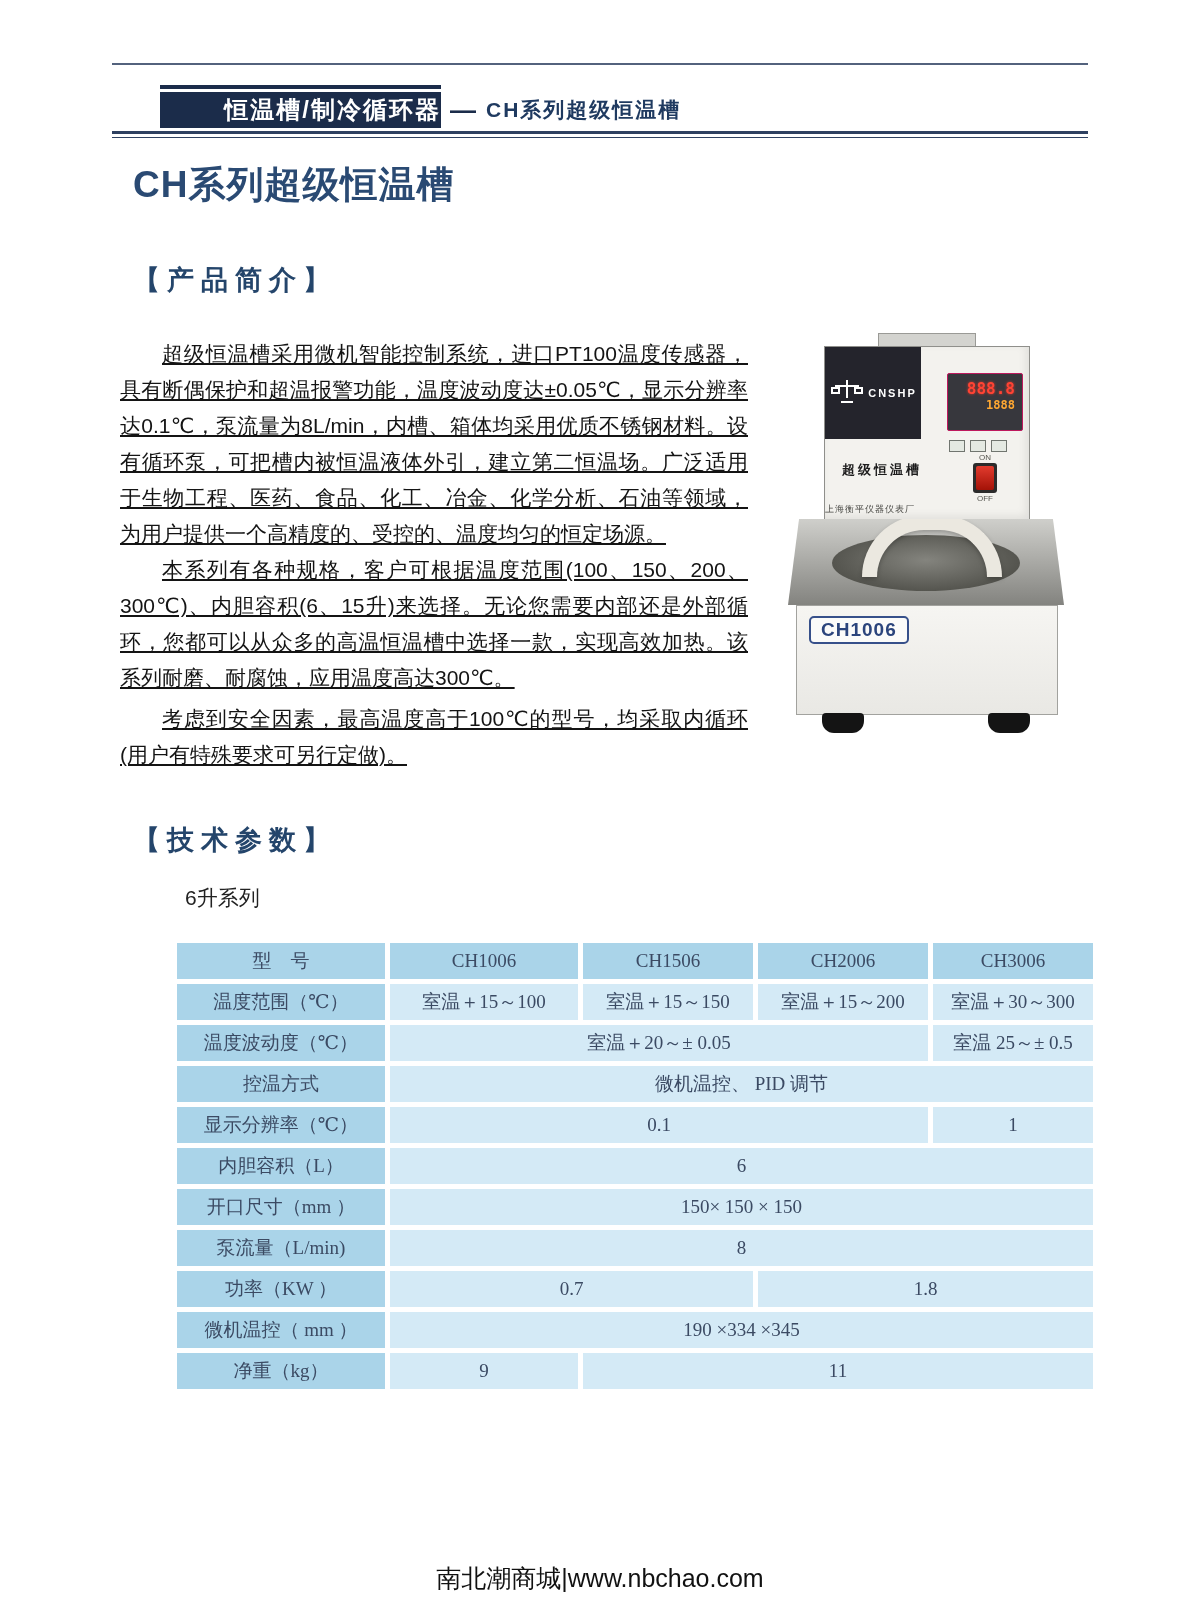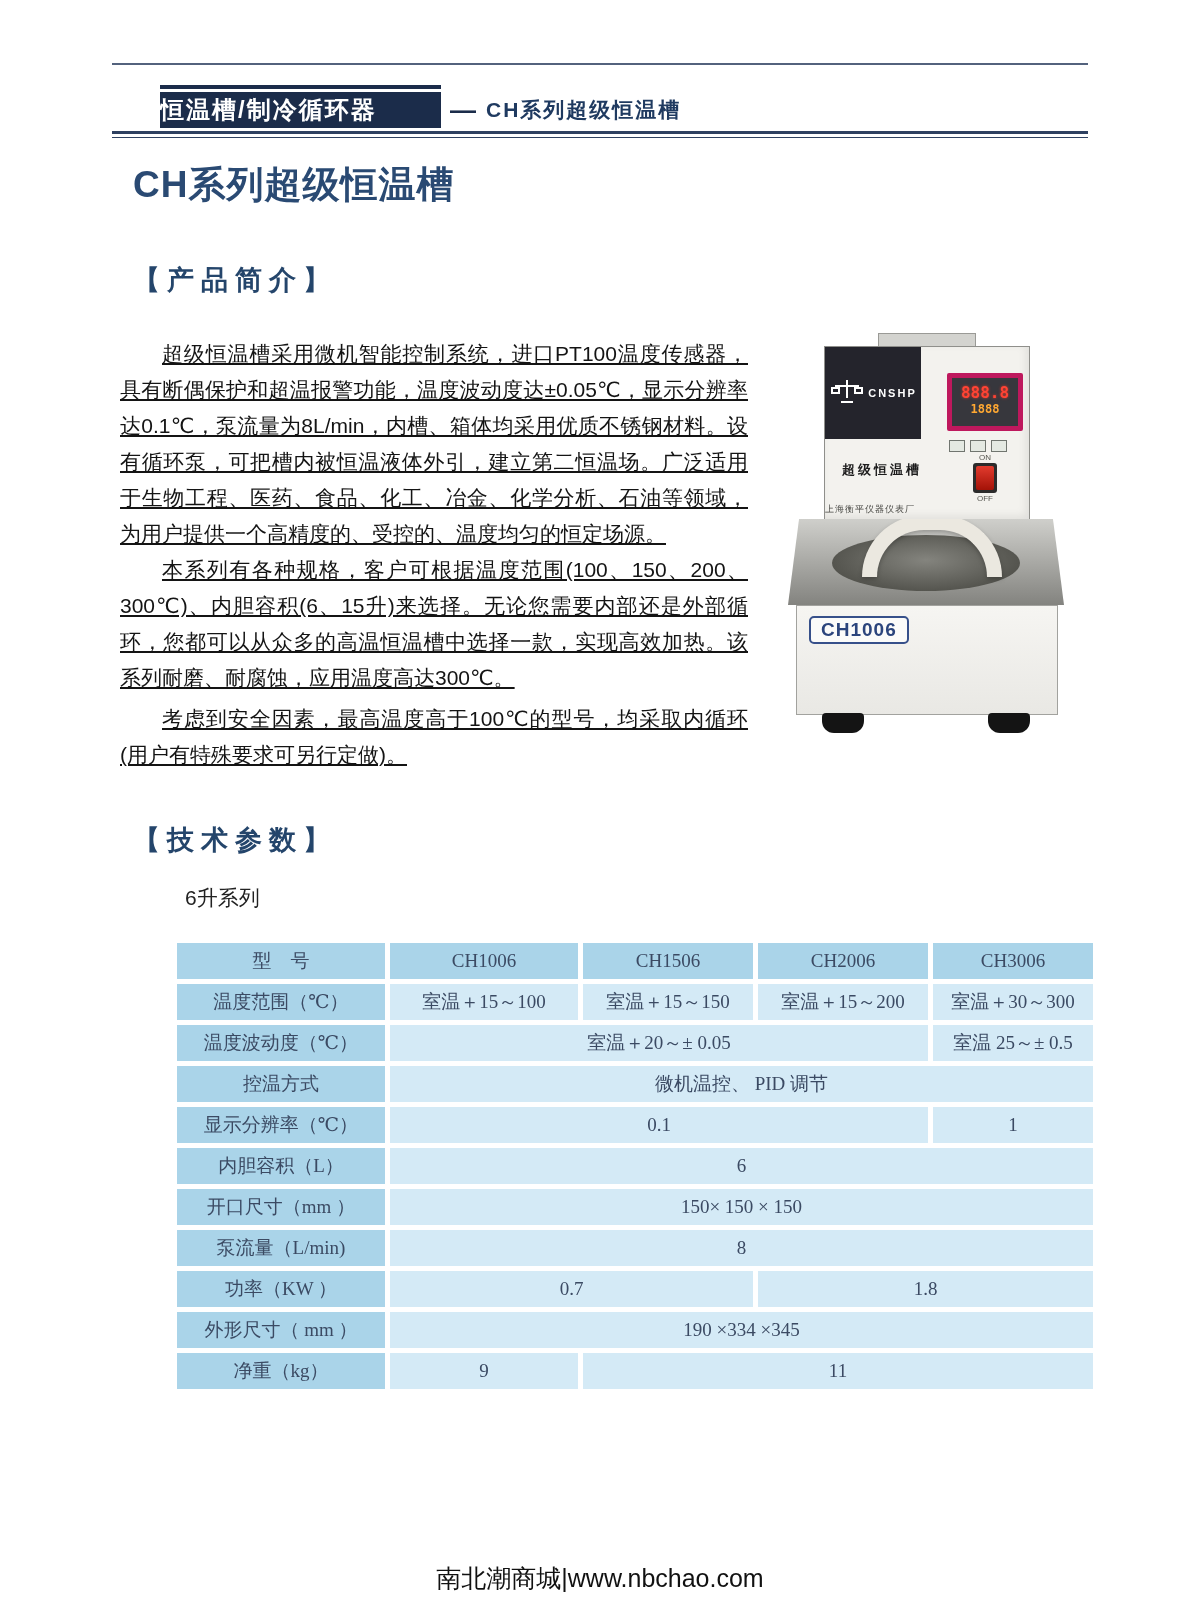--- a/index.html
+++ b/index.html
@@ -3,21 +3,21 @@
 <meta charset="utf-8">
 <style>
   html,body{margin:0;padding:0;background:#ffffff;}
   .page{position:relative;width:1200px;height:1616px;background:#ffffff;overflow:hidden;
         font-family:"Liberation Sans","DejaVu Sans",sans-serif;color:#1b1b1b;}
 
   
   .rule-top{position:absolute;left:112px;top:63px;width:976px;height:2px;background:#53627d;}
   .badge-bar{position:absolute;left:160px;top:85px;width:281px;height:4px;background:#1b2c4a;}
   .badge{position:absolute;left:160px;top:92px;width:281px;height:36px;background:#1b2c4a;
-         display:flex;align-items:center;justify-content:flex-start;}
+         display:flex;align-items:center;justify-content:flex-end;}
   .badge span{color:#ffffff;font-weight:bold;font-size:24px;letter-spacing:2px;}
   .header-sub{position:absolute;left:450px;top:92px;height:36px;display:flex;align-items:center;gap:10px;}
   .dash{color:#1b2c4a;font-weight:bold;font-size:26px;line-height:1;}
   .subtitle{color:#1f3a60;font-weight:bold;font-size:21px;letter-spacing:2px;}
   .rule-double{position:absolute;left:112px;top:131px;width:976px;height:3px;
                border-top:3px solid #2e4161;border-bottom:1px solid #2e4161;}
 
   
   .title{position:absolute;left:133px;top:160px;margin:0;font-size:37px;font-weight:bold;
          color:#2a4a73;letter-spacing:1px;}
@@ -32,22 +32,22 @@
   .intro p.p3{margin-top:5px;}
 
   
   .device{position:absolute;left:782px;top:333px;width:288px;height:402px;}
   .dev-tab{position:absolute;left:96px;top:0;width:96px;height:14px;background:#d3d3cf;border:1px solid #9a9a96;}
   .dev-head{position:absolute;left:42px;top:13px;width:204px;height:172px;background:#f3f2ee;
             border:1px solid #8f8f8b;box-shadow:inset -3px -3px 8px rgba(0,0,0,.08);}
   .head-dark{position:absolute;left:0;top:0;width:96px;height:92px;background:#24242c;
              display:flex;flex-direction:row;align-items:center;justify-content:center;gap:3px;}
   .brand{color:#ffffff;font-size:11px;letter-spacing:2px;font-weight:bold;}
-  .led{position:absolute;left:122px;top:26px;width:76px;height:58px;background:#37373d;border:5px solid #be185d;
-       border-radius:2px;padding:5px 7px;box-sizing:border-box;text-align:center;}
+  .led{position:absolute;left:122px;top:26px;width:76px;height:58px;background:#37373d;border:1px solid #be185d;
+       border-radius:2px;padding:5px 7px;box-sizing:border-box;text-align:right;}
   .led-top{color:#ff4334;font-family:"DejaVu Sans Mono",monospace;font-weight:bold;font-size:16px;
            text-shadow:0 0 3px rgba(255,60,40,.8);}
   .led-bot{color:#ffa832;font-family:"DejaVu Sans Mono",monospace;font-weight:bold;font-size:12px;}
   .btns{position:absolute;left:124px;top:93px;display:flex;gap:5px;}
   .btns i{width:14px;height:10px;background:#e4e9e2;border:1px solid #70756f;display:block;}
   .panel-label{position:absolute;left:4px;top:114px;width:106px;text-align:center;font-weight:bold;
                font-size:13px;letter-spacing:3px;color:#1c1c1c;}
   .sw-wrap{position:absolute;left:138px;top:106px;width:44px;text-align:center;}
   .sw-on,.sw-off{font-size:8px;color:#55554f;line-height:9px;}
   .switch{margin:1px auto;width:24px;height:30px;background:#2b2b2b;border-radius:3px;padding:3px;box-sizing:border-box;}
@@ -197,21 +197,21 @@
         <tr>
           <td class="label">泵流量（L/min)</td>
           <td class="data" colspan="4">8</td>
         </tr>
         <tr>
           <td class="label">功率（KW ）</td>
           <td class="data" colspan="2">0.7</td>
           <td class="data" colspan="2">1.8</td>
         </tr>
         <tr>
-          <td class="label">外形尺寸（ mm ）</td>
+          <td class="label">微机温控（ mm ）</td>
           <td class="data" colspan="4">190 ×334 ×345</td>
         </tr>
         <tr>
           <td class="label">净重（kg）</td>
           <td class="data" colspan="1">9</td>
           <td class="data" colspan="3">11</td>
         </tr>
       </tbody>
     </table>
 

